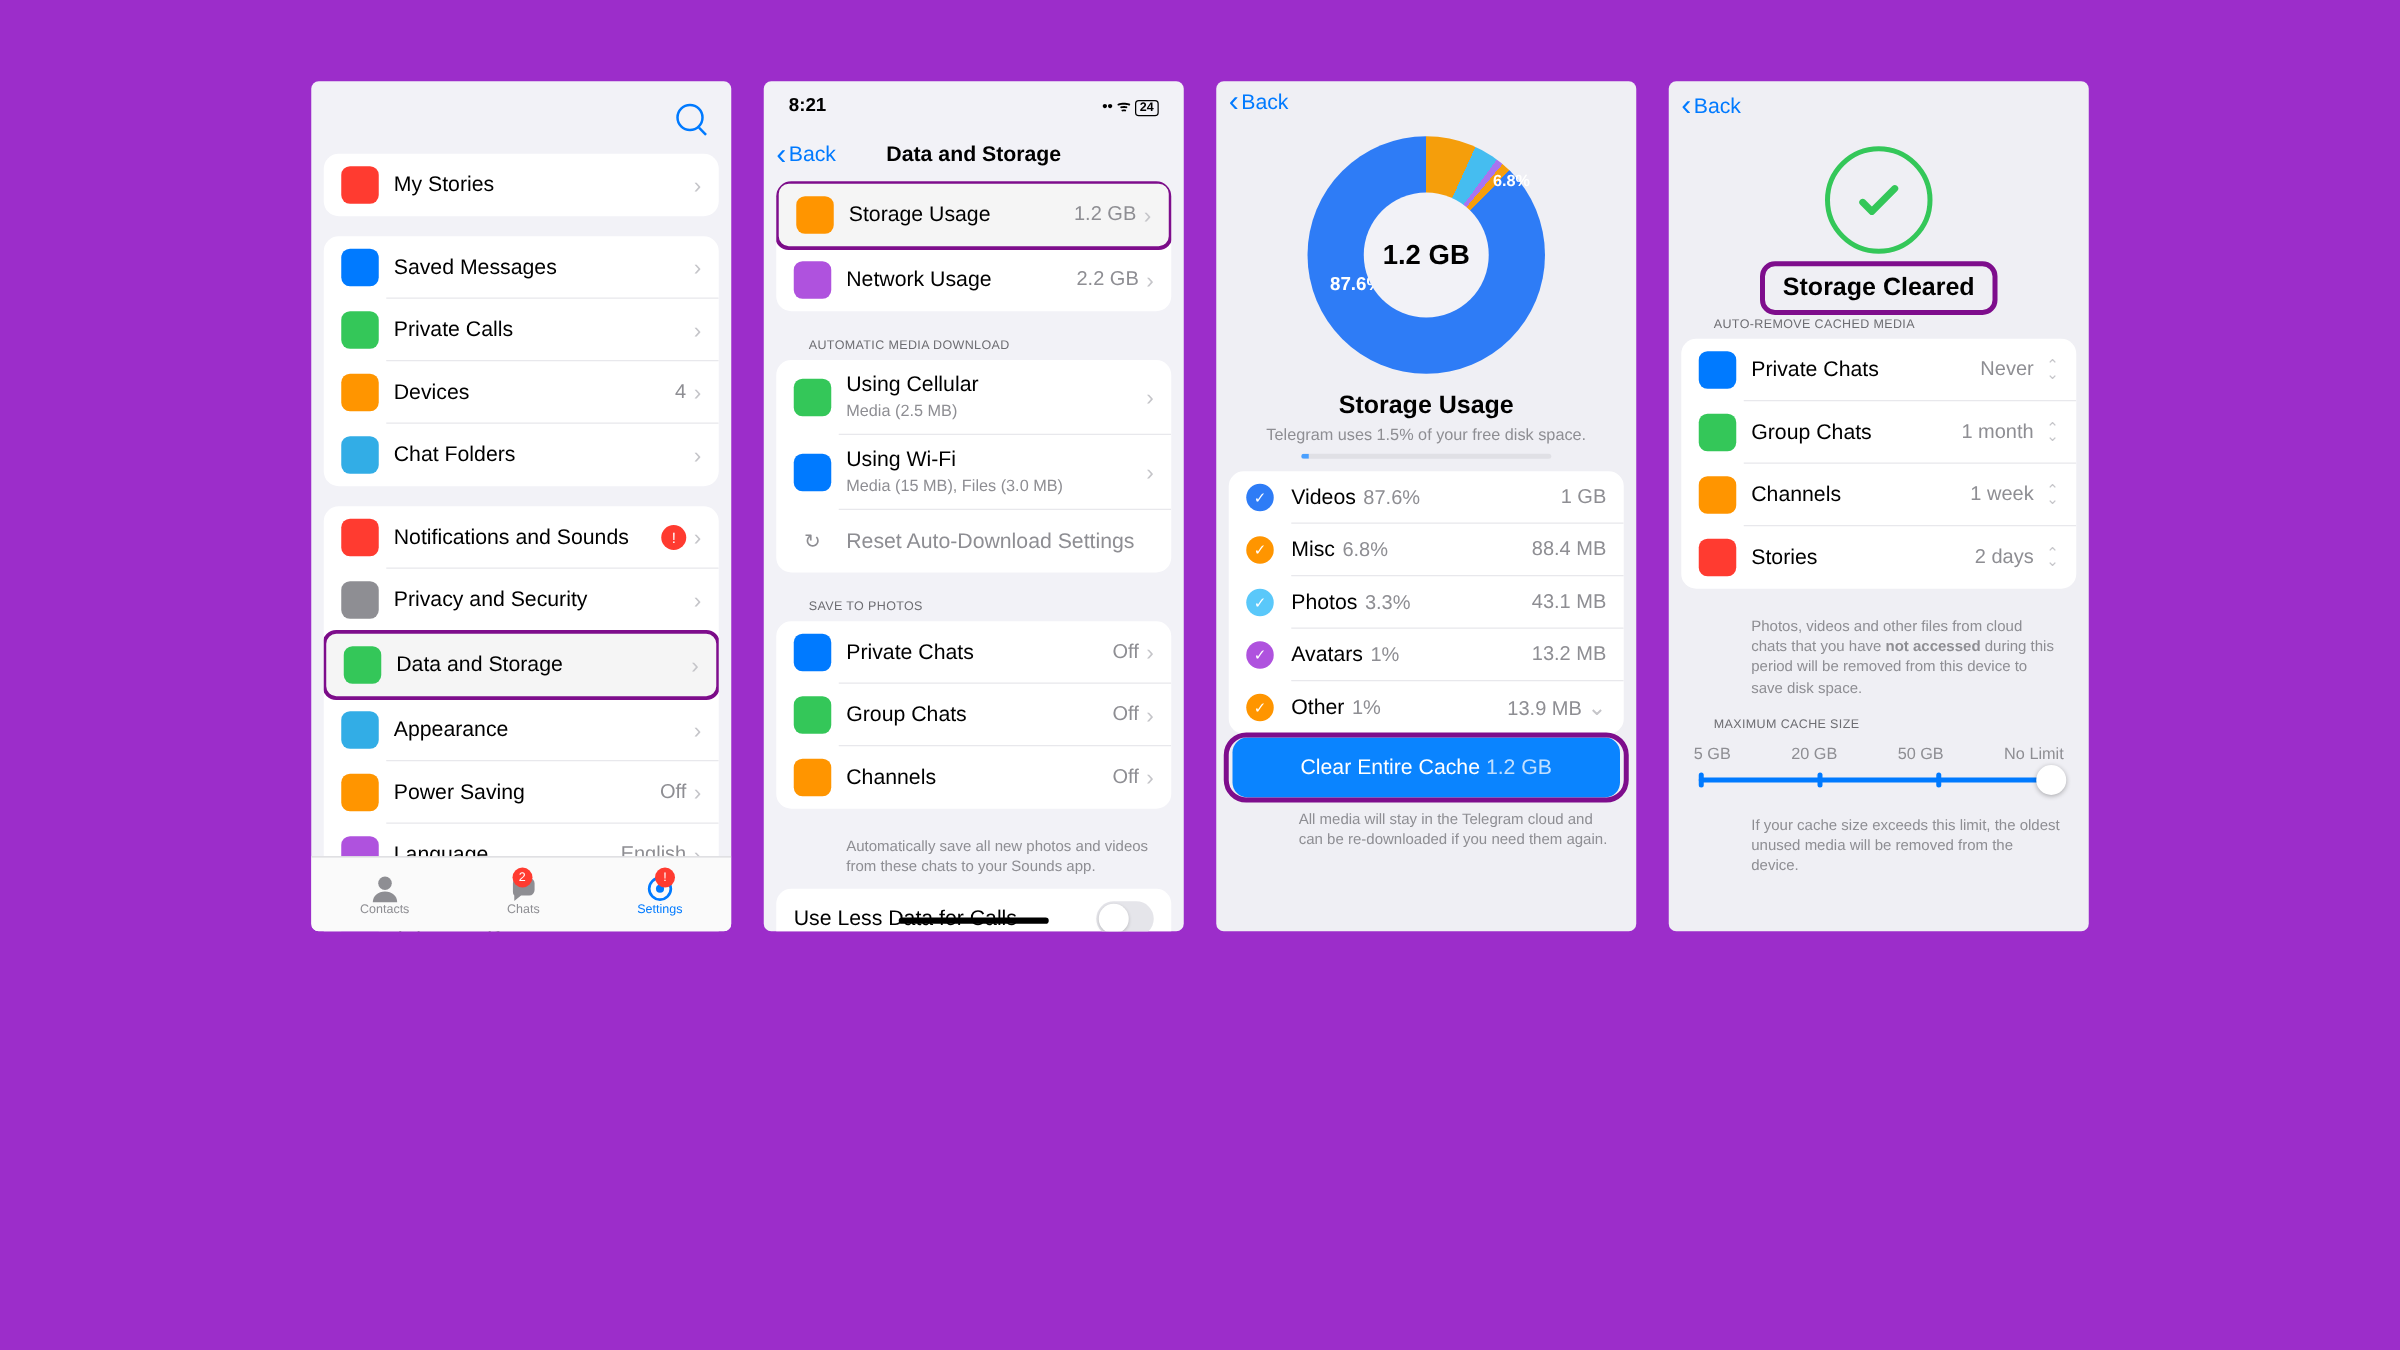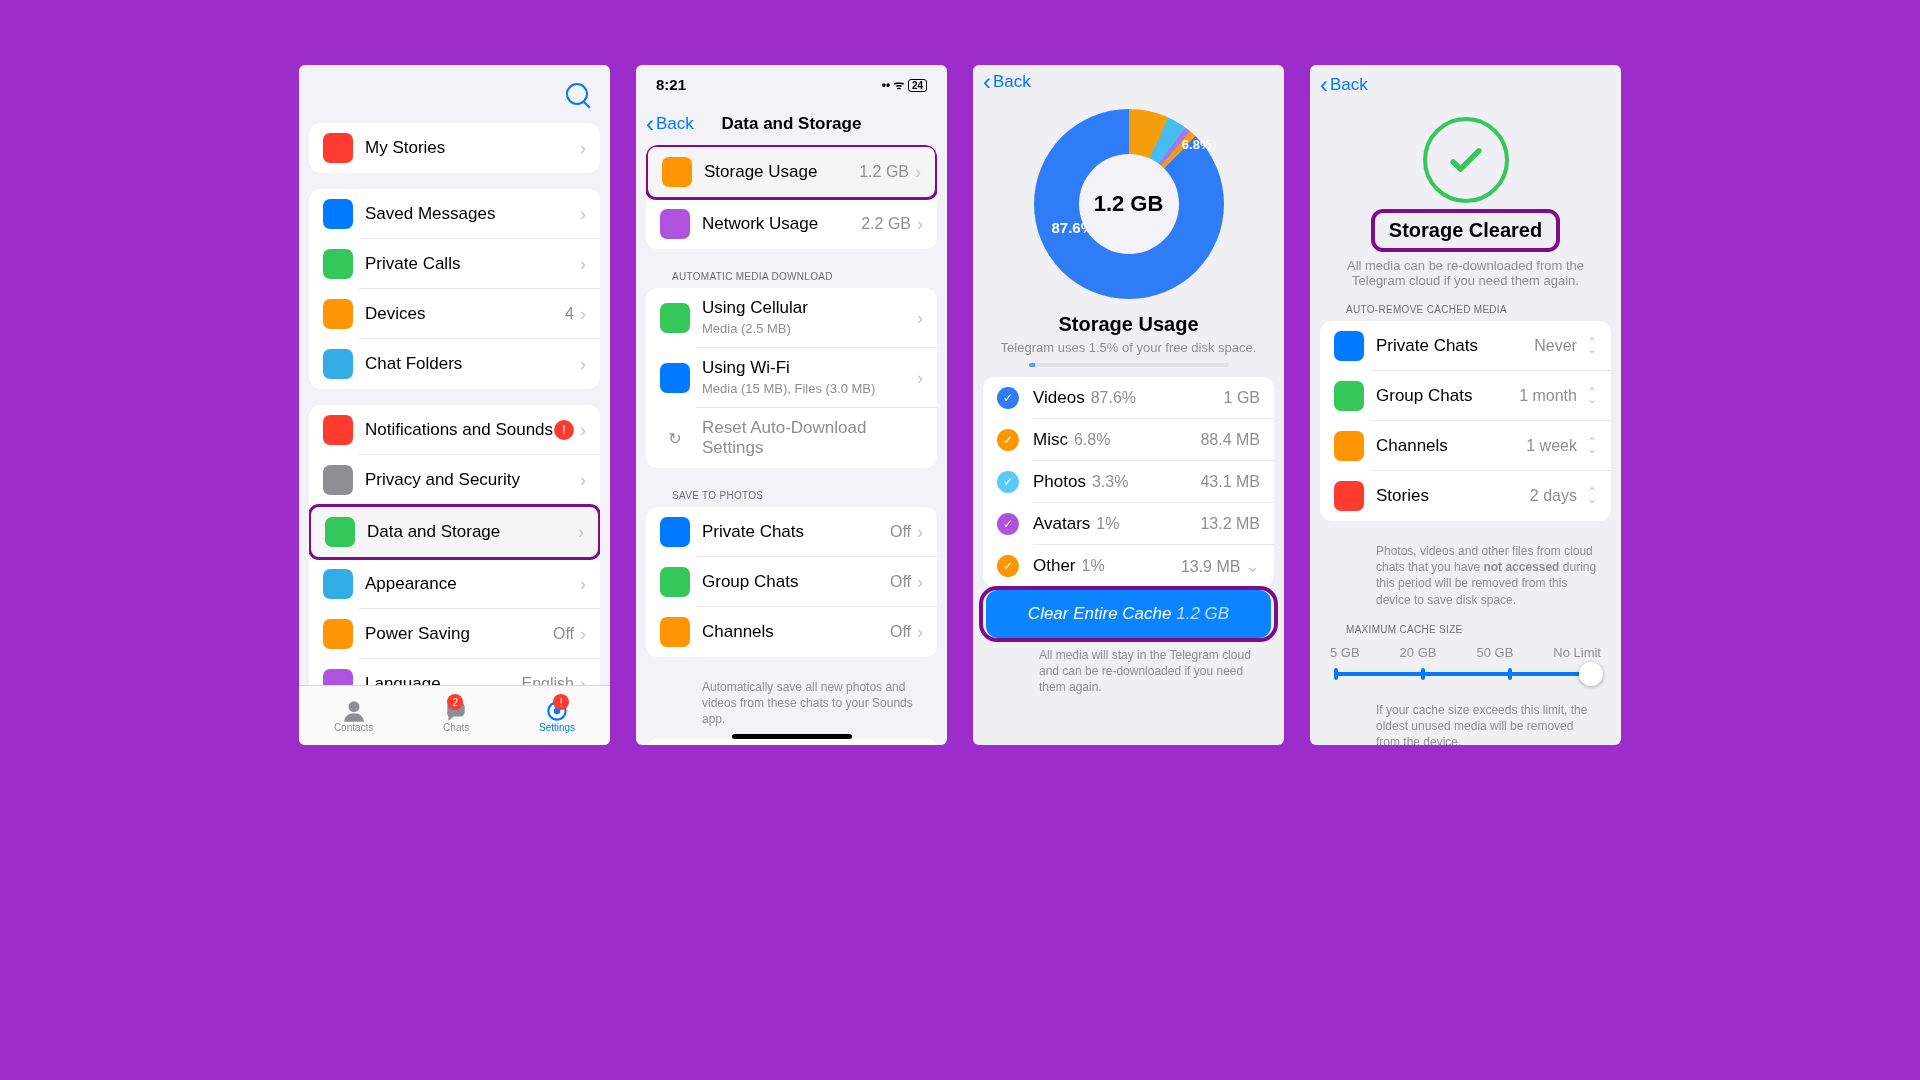--- a/index.html
+++ b/index.html
@@ -1,18 +1,18 @@
 <!DOCTYPE html>
 <html><head>
 <meta charset="utf-8">
 <style>
 * { margin: 0; padding: 0; box-sizing: border-box; font-family: -apple-system, BlinkMacSystemFont, "Segoe UI", Helvetica, Arial, sans-serif; }
 body { background: #9c2dca; width: 1920px; height: 1080px; transform-origin: top left; }
 .stage { display: flex; gap: 26px; padding: 65px 20px; justify-content: center; }
-.phone { width: 311px; height: 680px; background: #f2f2f7; border-radius: 6px; overflow: hidden; position: relative; font-size: 16px; color: #000; }
+.phone { width: 336px; height: 680px; background: #f2f2f7; border-radius: 6px; overflow: hidden; position: relative; font-size: 16px; color: #000; }
 .search-bar { height: 58px; display: flex; justify-content: flex-end; align-items: center; padding-right: 22px; }
 .search-icon { width: 22px; height: 22px; border: 2px solid #007aff; border-radius: 50%; position: relative; }
 .search-icon::after { content: ""; position: absolute; width: 2px; height: 8px; background: #007aff; bottom: -6px; right: -2px; transform: rotate(-45deg); }
 .group { background: #fff; margin: 0 10px 16px; border-radius: 12px; overflow: hidden; }
 .row { display: flex; align-items: center; padding: 10px 14px; min-height: 42px; position: relative; }
 .row + .row { border-top: 1px solid #e8e8ec; }
 .row + .row::before { content: ""; position: absolute; top: -1px; left: 50px; right: 0; height: 1px; background: #e8e8ec; }
 .row + .row { border-top: none; }
 .ico { width: 30px; height: 30px; border-radius: 7px; display: inline-flex; align-items: center; justify-content: center; color: #fff; font-size: 16px; margin-right: 12px; flex-shrink: 0; }
 .label { flex: 1; font-size: 17px; }
@@ -42,21 +42,21 @@
 .donut-pct { position: absolute; font-size: 15px; font-weight: 600; color: #fff; }
 .title2 { text-align: center; font-weight: 700; font-size: 20px; margin-top: 14px; }
 .subtitle2 { text-align: center; font-size: 13px; color: #8e8e93; margin-top: 4px; }
 .bar { margin: 8px auto 10px; width: 200px; height: 4px; background: #e0e0e5; border-radius: 2px; overflow: hidden; }
 .bar::after { content: ""; display: block; width: 6px; height: 100%; background: #4aa0ff; }
 .circle-check { display: inline-flex; width: 22px; height: 22px; border-radius: 50%; align-items: center; justify-content: center; color: #fff; font-size: 12px; margin-right: 14px; flex-shrink: 0; }
 .pct { color: #8e8e93; font-size: 16px; margin-left: 6px; }
 .size { color: #8e8e93; font-size: 16px; }
 .clearbtn { margin: 10px 8px; background: #0a84ff; color: #fff; text-align: center; padding: 14px; border-radius: 12px; font-size: 17px; font-weight: 500; }
 .clearbtn .dim { opacity: .75; }
-.hl-wrap { outline: 4px solid #7e0d8c; border-radius: 14px; font-style: italic; }
+.hl-wrap { outline: 4px solid #7e0d8c; border-radius: 14px; }
 .circle-ok { width: 86px; height: 86px; border: 4px solid #34c759; border-radius: 50%; margin: 12px auto 10px; display: flex; align-items: center; justify-content: center; }
 .circle-ok svg { width: 44px; height: 44px; }
 .h3 { text-align: center; font-size: 20px; font-weight: 600; display: inline-block; padding: 6px 14px; }
 .slider-wrap { padding: 4px 20px 10px; }
 .slider-labels { display: flex; justify-content: space-between; font-size: 13px; color: #8e8e93; margin-bottom: 12px; }
 .slider { height: 4px; background: #007aff; border-radius: 2px; position: relative; margin: 0 4px; }
 .slider .tick { position: absolute; top: -4px; width: 4px; height: 12px; background: #007aff; border-radius: 2px; }
 .slider .knob { position: absolute; top: -10px; width: 24px; height: 24px; background: #fff; border-radius: 50%; box-shadow: 0 1px 4px rgba(0,0,0,.3); }
 .updown { color: #c5c5c9; font-size: 12px; line-height: 0.6; display: inline-flex; flex-direction: column; margin-left: 4px; }
 .ras { width: 30px; height: 30px; display: inline-flex; align-items: center; justify-content: center; margin-right: 12px; color: #8e8e93; }
@@ -343,21 +343,20 @@
           <span class="back-arrow">‹</span>
           <span>Back</span>
         </span>
   </div>
   <div class="circle-ok">
         <svg viewBox="0 0 24 24">
           <path d="M5 13l4 4 10-10" fill="none" stroke="#34c759" stroke-width="3" stroke-linecap="round" stroke-linejoin="round"></path>
         </svg>
       </div>
   <div style="text-align:center"><span class="h3 highlight" style="outline-width:4px">Storage Cleared</span></div>
-  <div class="subtitle2" style="padding:6px 30px 10px">All media can be re-downloaded from the Telegram cloud if you need them again.</div>
   <div class="section-hdr">AUTO-REMOVE CACHED MEDIA</div>
   <div class="group" id="s4g1">
         <div class="row">
           <span class="ico" style="background:#007aff"></span>
           <span class="label">Private Chats</span>
           <span class="trail">Never<span class="updown">
               <span>⌃</span>
               <span>⌄</span>
             </span></span>
         </div>

